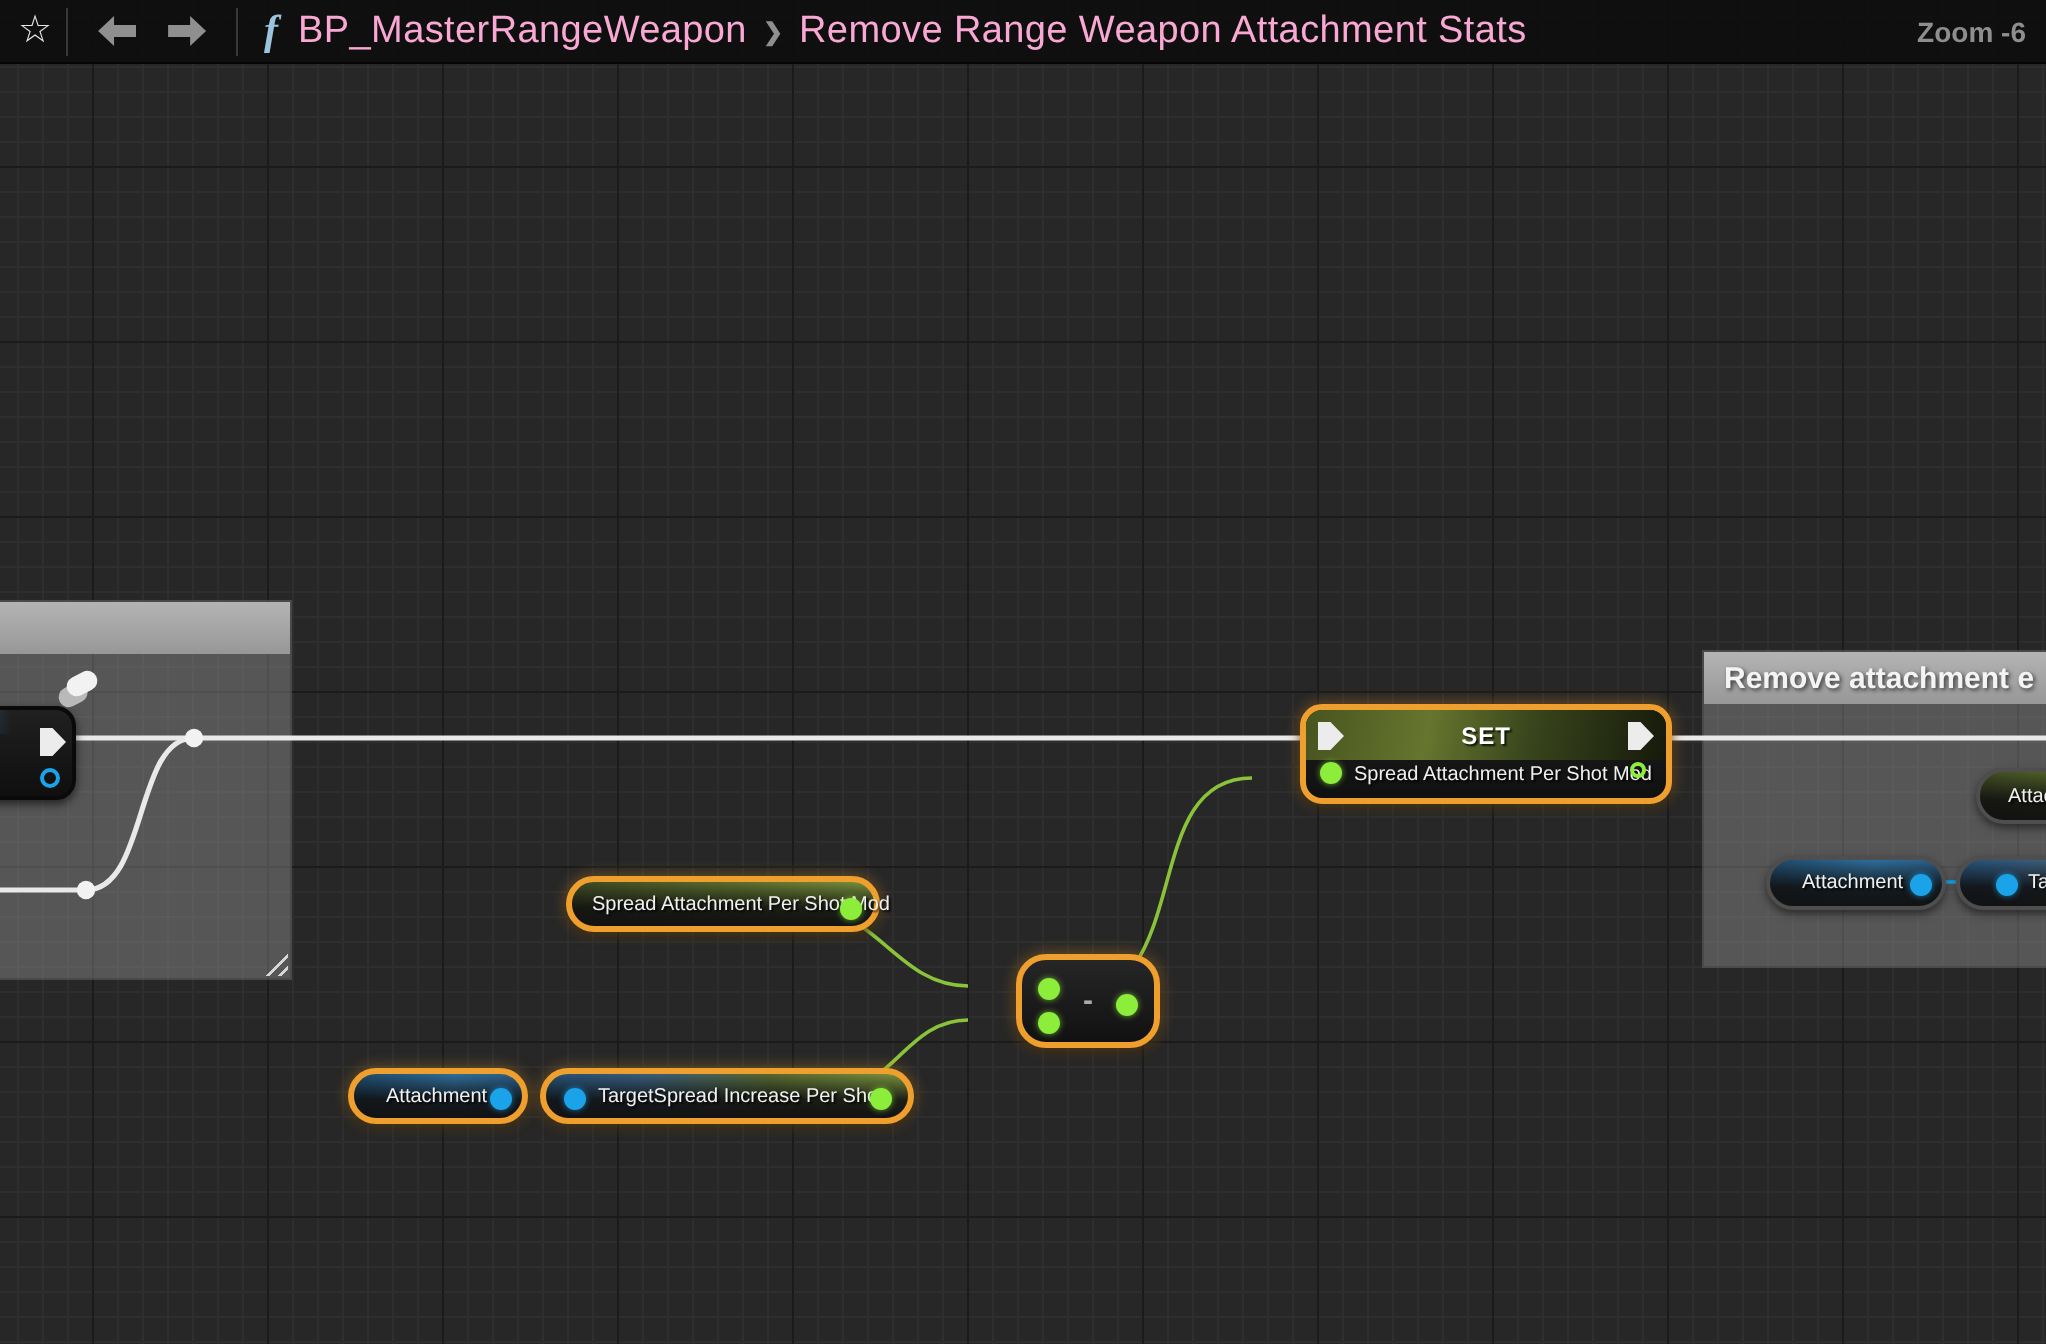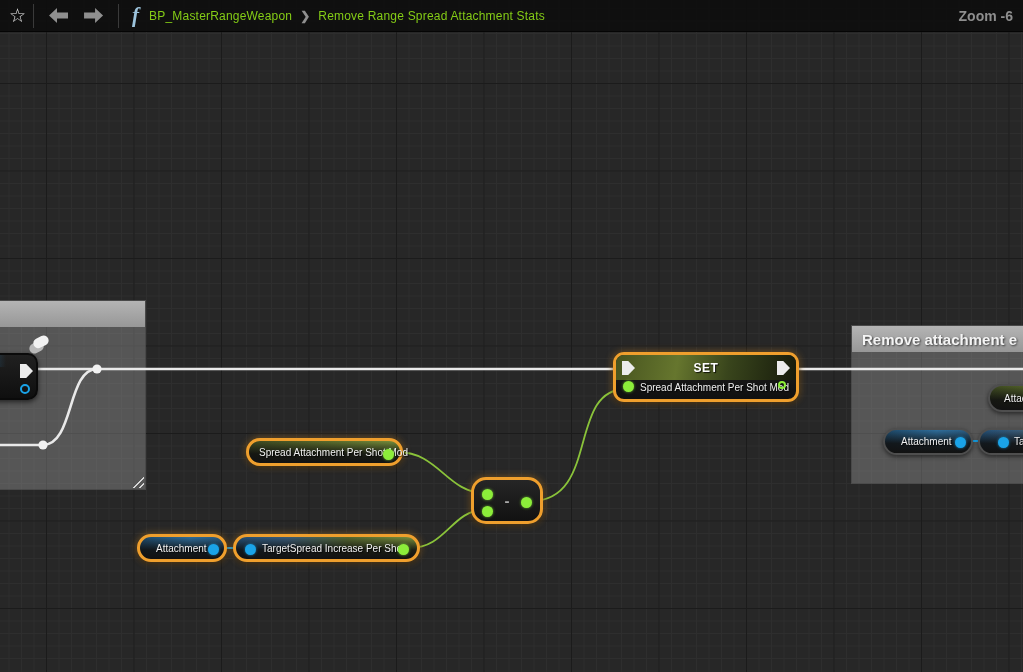--- a/index.html
+++ b/index.html
@@ -27,42 +27,42 @@
     border-bottom:1px solid #050505;
     display:flex; align-items:center; z-index:10; color:#c9c9c9;
   }
   .tb-sep { width:1px; height:24px; background:#3a3a3a; margin:0 7px; }
   .star { font-size:19px; color:#e6e6e6; margin-left:9px; line-height:1; }
   .nav-arrow { width:19px; height:15px; background:#8f8f8f; margin:0 8px; }
   .nav-arrow.back { clip-path:polygon(0 50%, 42% 0, 42% 30%, 100% 30%, 100% 70%, 42% 70%, 42% 100%); }
   .nav-arrow.fwd  { clip-path:polygon(100% 50%, 58% 0, 58% 30%, 0 30%, 0 70%, 58% 70%, 58% 100%); }
   .ficon { font-family:"Liberation Serif", serif; font-style:italic; font-weight:bold;
            font-size:21px; color:#9cc3dc; margin:0 10px 0 6px; }
-  .crumb { font-size:12px; color:#84cc16; letter-spacing:.2px; }
+  .crumb { font-size:19px; color:#f9a8d4; letter-spacing:.2px; }
   .crumb-sep { font-size:12px; color:#8f8f8f; margin:0 8px; font-weight:bold; }
   .zoom-label { margin-left:auto; margin-right:10px; font-size:14px; font-weight:bold; color:#8e8e8e; }
 
   
   .comment { position:absolute; background:rgba(152,152,152,0.42); z-index:1;
              border:1px solid rgba(60,60,60,0.5); }
   .comment-header { position:absolute; left:0; top:0; right:0; height:26px;
              background:linear-gradient(180deg,#b4b4b4,#979797);
              display:flex; align-items:center; padding-left:10px;
              font-size:15px; font-weight:bold; color:#f4f4f4;
              text-shadow:1px 1px 2px rgba(0,0,0,0.65); white-space:nowrap; overflow:hidden; }
   .resize-handle { position:absolute; right:1px; bottom:1px; width:13px; height:13px;
              clip-path:polygon(100% 0, 100% 100%, 0 100%);
              background:repeating-linear-gradient(135deg, transparent 0 2.5px, #d6d6d6 2.5px 4px); }
 
   
   #wires { position:absolute; inset:0; z-index:2; pointer-events:none; }
 
   
   .node, .pill { position:absolute; z-index:3; }
-  .selected { border:3px solid #ef9f2d !important; box-shadow:0 0 7px 1px rgba(234,158,44,0.35), 0 2px 5px rgba(0,0,0,0.6); }
+  .selected { border:3px solid #ef9f2d !important; box-shadow:0 0 7px 1px rgba(234,158,44,0.35), 0 2px 5px rgba(0,0,0,0.6);margin-left:37px; }
 
   .set-node { left:613px; top:352px; width:186px; height:50px; border-radius:11px;
     background:linear-gradient(180deg,#1e1e1e,#101010); border:3px solid #ef9f2d;
     overflow:hidden; }
   .set-header { position:absolute; left:0; top:0; right:0; height:25px;
     background:linear-gradient(100deg,#47541f 0%, #66762e 34%, #39451c 62%, #161a0b 100%);
     display:flex; align-items:center; justify-content:center;
     font-size:12px; font-weight:bold; color:#fff; letter-spacing:.5px;
     text-shadow:1px 1px 1px rgba(0,0,0,.8); }
 
@@ -197,17 +197,17 @@
 
   <div id="toolbar">
     <span class="star">☆</span>
     <div class="tb-sep"></div>
     <div class="nav-arrow back"></div>
     <div class="nav-arrow fwd"></div>
     <div class="tb-sep"></div>
     <span class="ficon">f</span>
     <span class="crumb">BP_MasterRangeWeapon</span>
     <span class="crumb-sep">❯</span>
-    <span class="crumb">Remove Range Spread Attachment Stats</span>
+    <span class="crumb">Remove Range Weapon Attachment Stats</span>
     <span class="zoom-label">Zoom -6</span>
   </div>
 
 </div>
 
 </body></html>

